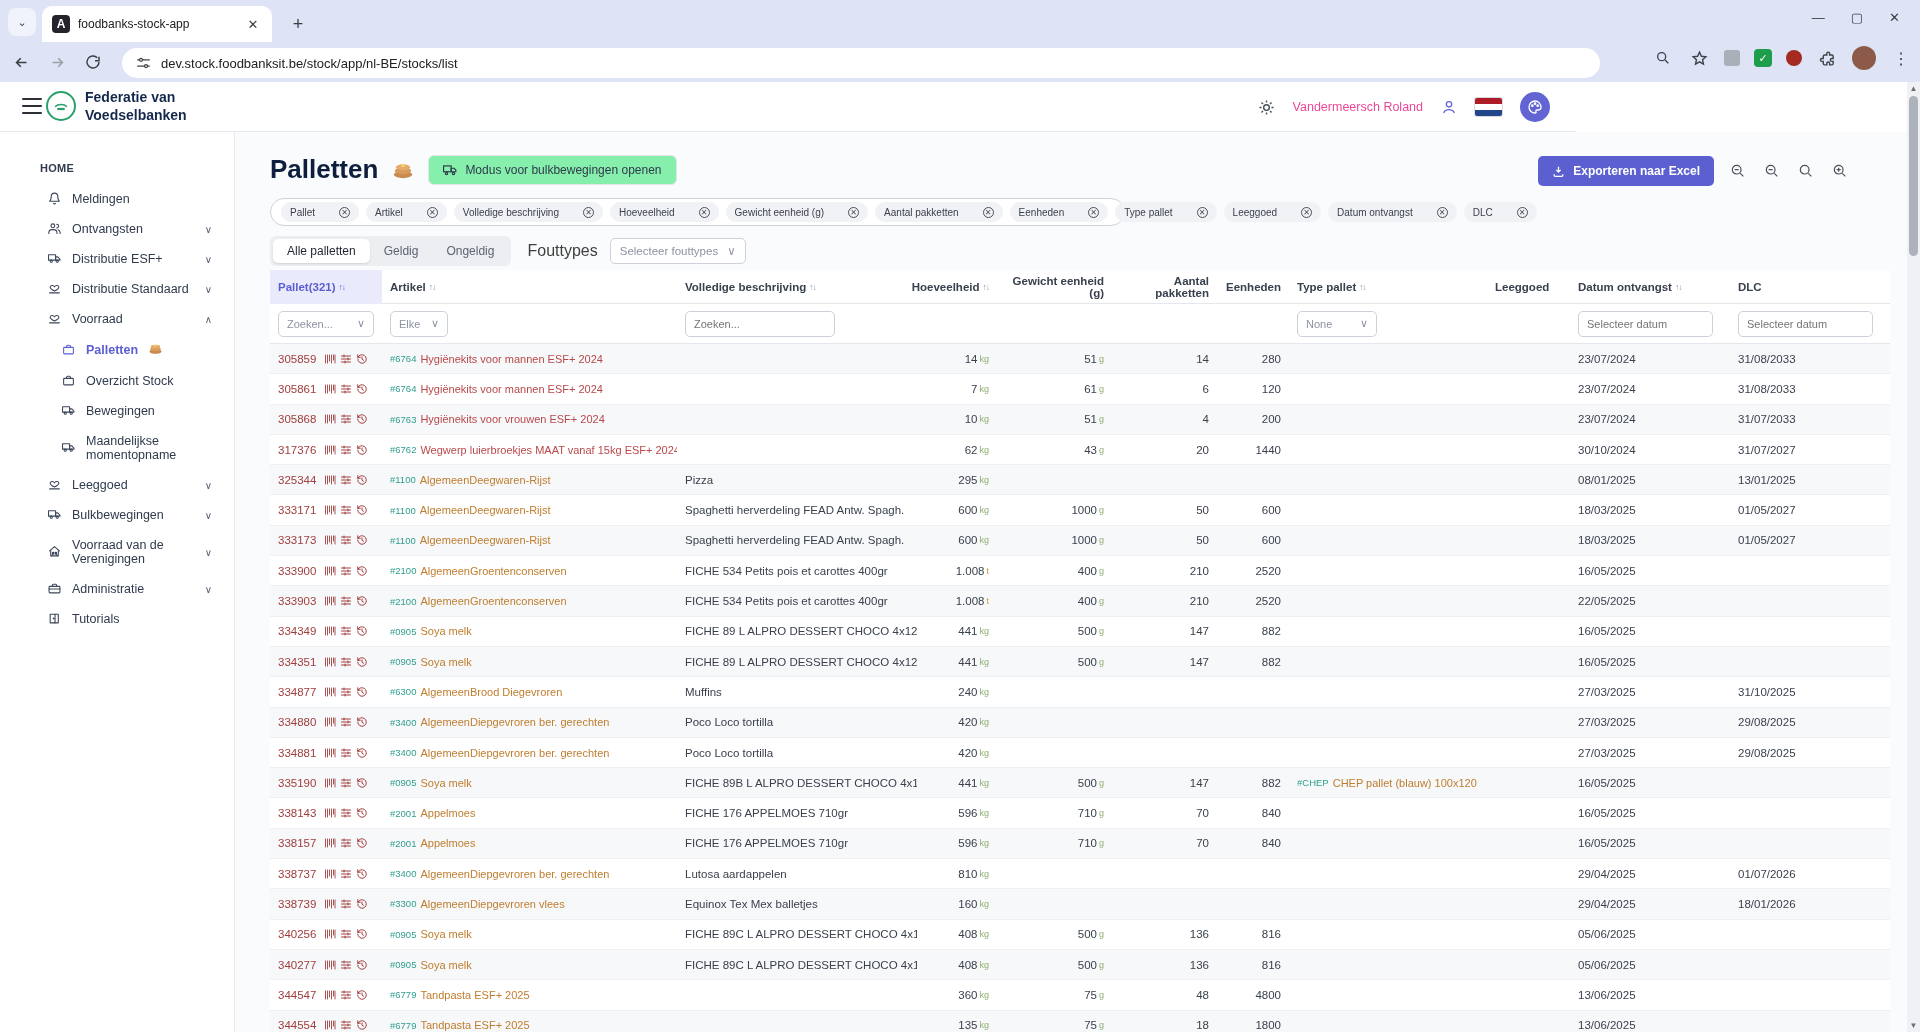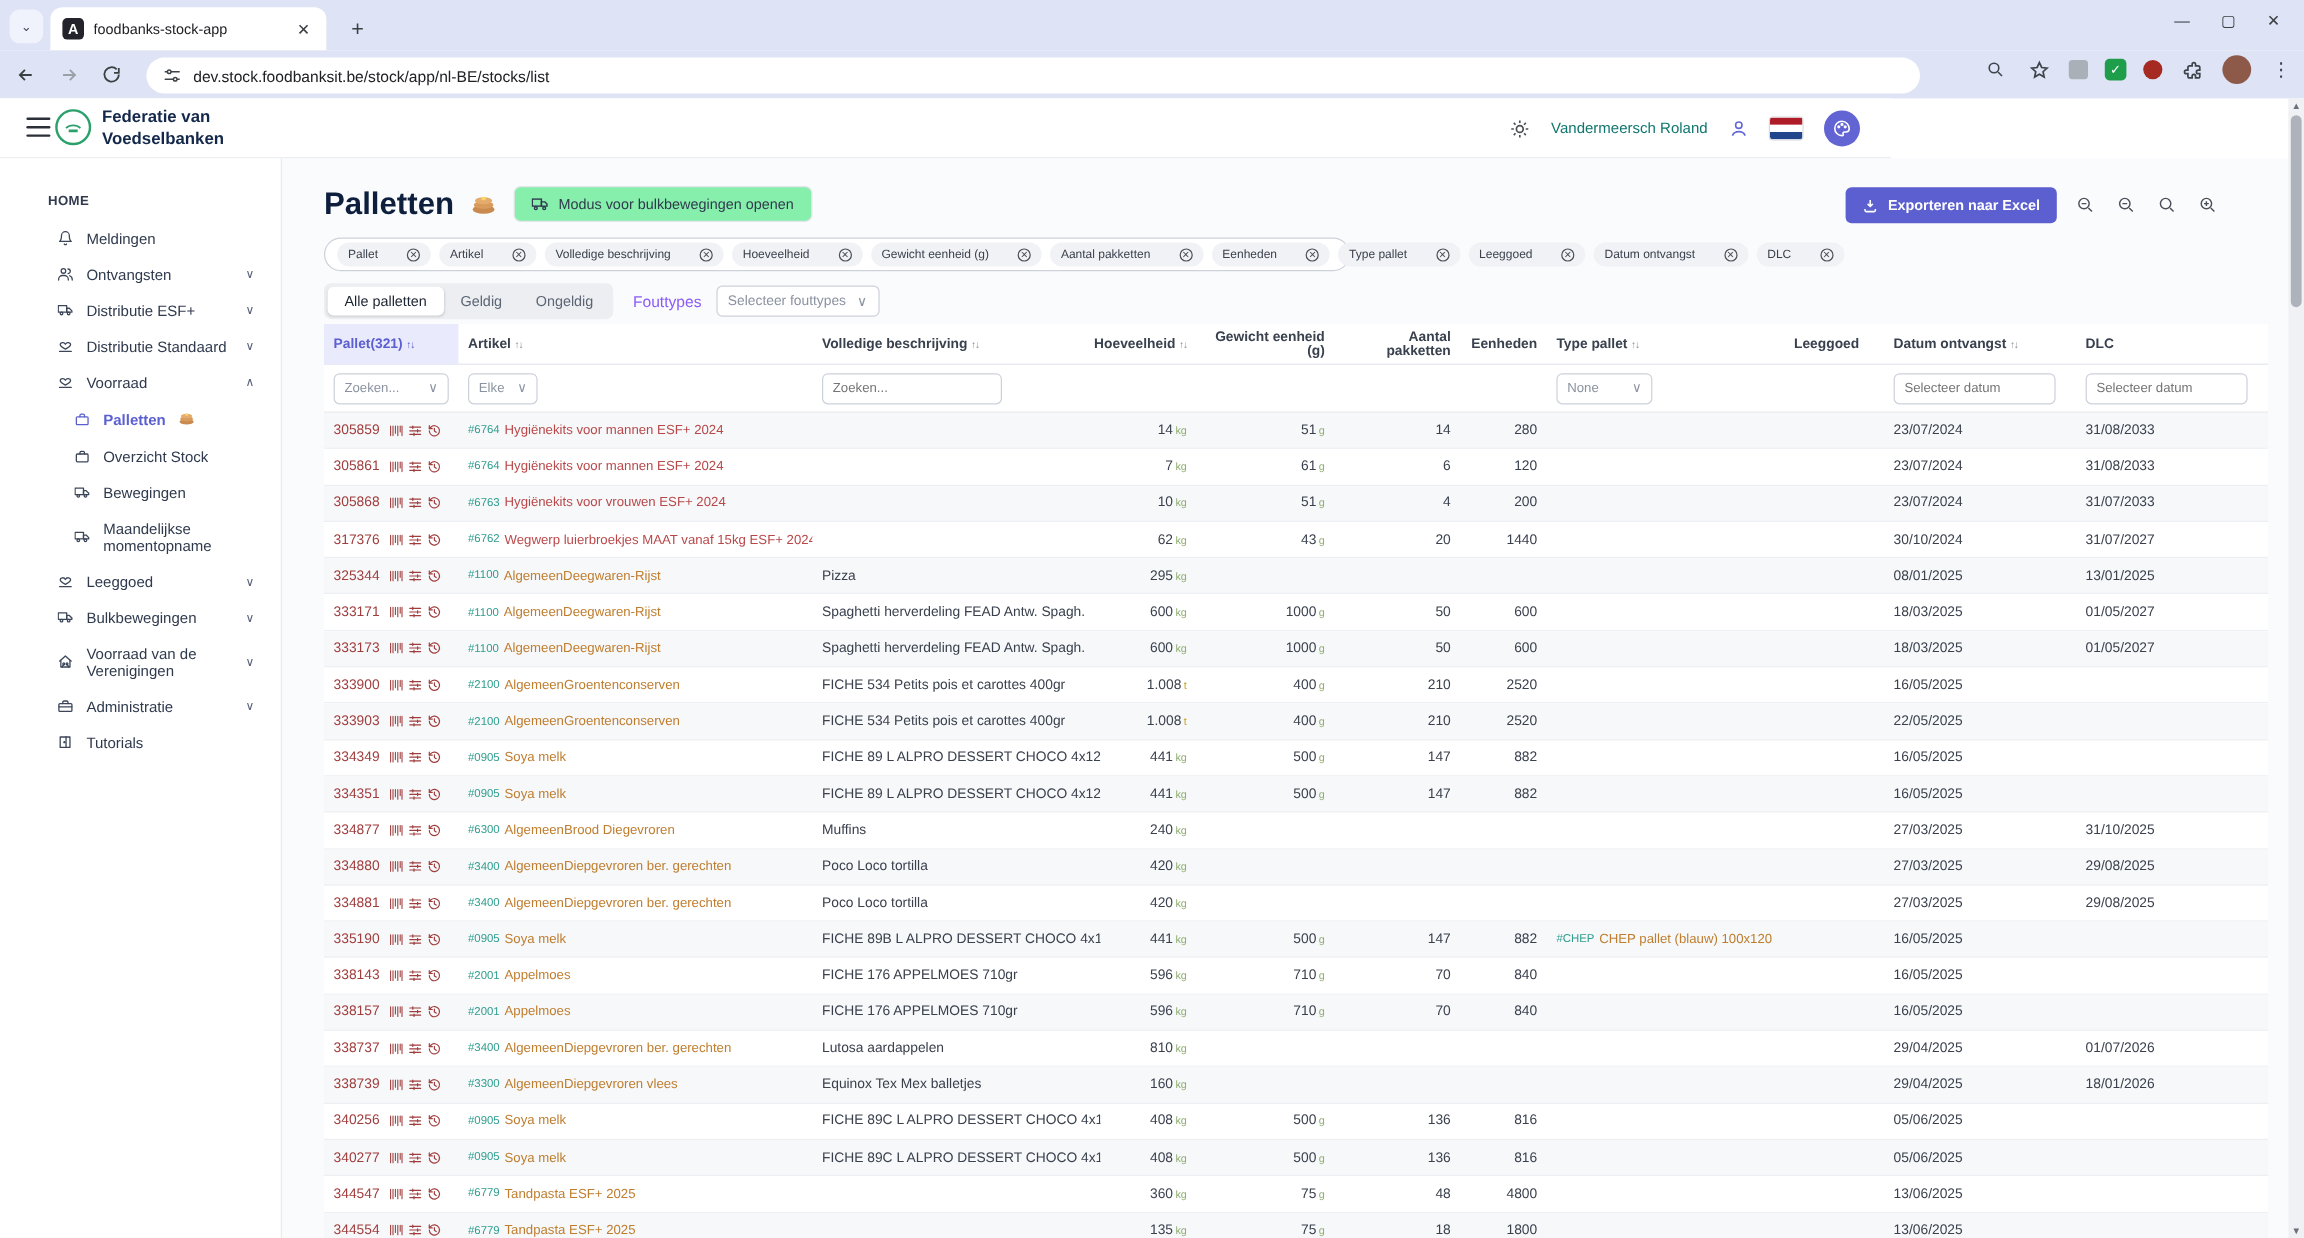--- a/index.html
+++ b/index.html
@@ -26,21 +26,21 @@
   .ext-gray { width:16px; height:16px; background:#aab0b8; border-radius:3px; }
   .avatar { width:24px; height:24px; border-radius:50%; background:#8d5a4a; color:#fff; font-size:11px; display:flex; align-items:center; justify-content:center; }
 
   
   .app-header { position:absolute; left:0; top:82px; width:1576px; height:50px; background:#fff; border-bottom:1px solid #e7e9ee; }
   .burger { position:absolute; left:22px; top:16px; width:20px; height:16px; display:flex; flex-direction:column; justify-content:space-between; }
   .burger span { height:2px; background:#2b2f38; border-radius:1px; }
   .org-logo { position:absolute; left:46px; top:9px; width:30px; height:30px; border-radius:50%; border:2px solid #2aa06a; display:flex; align-items:center; justify-content:center; }
   .org-name { position:absolute; left:85px; top:6px; font-size:14px; font-weight:bold; color:#14284b; line-height:18px; }
   .hdr-right { position:absolute; right:26px; top:0; height:50px; display:flex; align-items:center; gap:18px; }
-  .username { color:#0f766e; font-size:12.5px; }
+  .username { color:#ec4899; font-size:12.5px; }
   .flag { width:27px; height:18px; border-radius:2px; overflow:hidden; box-shadow:0 0 0 1px #d8dae0; }
   .flag div { height:6px; }
   .pal-btn { width:30px; height:30px; border-radius:50%; background:#6264d3; display:flex; align-items:center; justify-content:center; }
 
   
   .sidebar { position:absolute; left:0; top:132px; width:235px; height:900px; background:#fff; border-right:1px solid #e8eaee; padding:30px 0 0 0; }
   .side-section { font-size:11px; font-weight:bold; color:#323b4d; letter-spacing:.3px; padding:0 0 10px 40px; }
   .side-item { display:flex; align-items:center; gap:10px; padding:8px 18px 8px 48px; font-size:12.5px; color:#2f3a4d; position:relative; }
   .side-item.sub { padding-left:62px; }
   .side-item .chev { position:absolute; right:22px; color:#57607a; font-size:10px; }
@@ -59,21 +59,21 @@
   .zoom-ics { display:flex; gap:18px; color:#4a4f58; }
 
   .chipbar { position:absolute; left:35px; top:66px; width:855px; height:28px; border:1px solid #cdd1d9; border-radius:14px; background:#fff; display:flex; align-items:center; gap:7px; padding:0 10px; }
   .chip { background:#f1f2f5; border-radius:12px; height:20px; display:flex; align-items:center; gap:24px; padding:0 9px; font-size:10px; color:#3a414d; white-space:nowrap; }
   .chip .x { width:11px; height:11px; border:1px solid #4a4f58; border-radius:50%; font-size:8px; line-height:9px; text-align:center; color:#4a4f58; }
 
   .tabsrow { position:absolute; left:35px; top:104px; display:flex; align-items:center; }
   .seg { background:#eceef2; border-radius:6px; padding:3px; display:flex; }
   .seg .tabbtn { height:24px; display:flex; align-items:center; padding:0 14px; font-size:12px; color:#5b6573; border-radius:5px; }
   .seg .tabbtn.on { background:#fff; color:#1c2430; box-shadow:0 1px 2px rgba(0,0,0,.12); }
-  .tab-standalone { font-size:13px; color:#8b5cf6; margin-left:16px; }
+  .tab-standalone { font-size:16px; color:#404040; margin-left:16px; }
   .ft-select { margin-left:12px; width:136px; height:26px; border:1px solid #cdd1d9; border-radius:5px; background:#fff; display:flex; align-items:center; justify-content:space-between; padding:0 9px; font-size:11.5px; color:#8b93a1; }
 
   .tablewrap { position:absolute; left:35px; top:138px; width:1620px; height:762px; background:#fff; }
   .trow { display:grid; grid-template-columns:112px 295px 240px 80px 115px 105px 72px 198px 83px 160px 160px; align-items:center; }
   .thead { height:34px; border-bottom:1px solid #e4e7ec; }
   .th { font-size:11.5px; color:#39414e; font-weight:bold; padding:0 8px; display:flex; align-items:center; gap:3px; height:34px; }
   .th .sort { font-size:8.5px; color:#8b93a1; letter-spacing:-1px; }
   .th.hl { background:#e9eafb; color:#5b5fd0; }
   .th.hl .sort { color:#5b5fd0; }
   .th.r, .td.r { justify-content:flex-end; text-align:right; }

